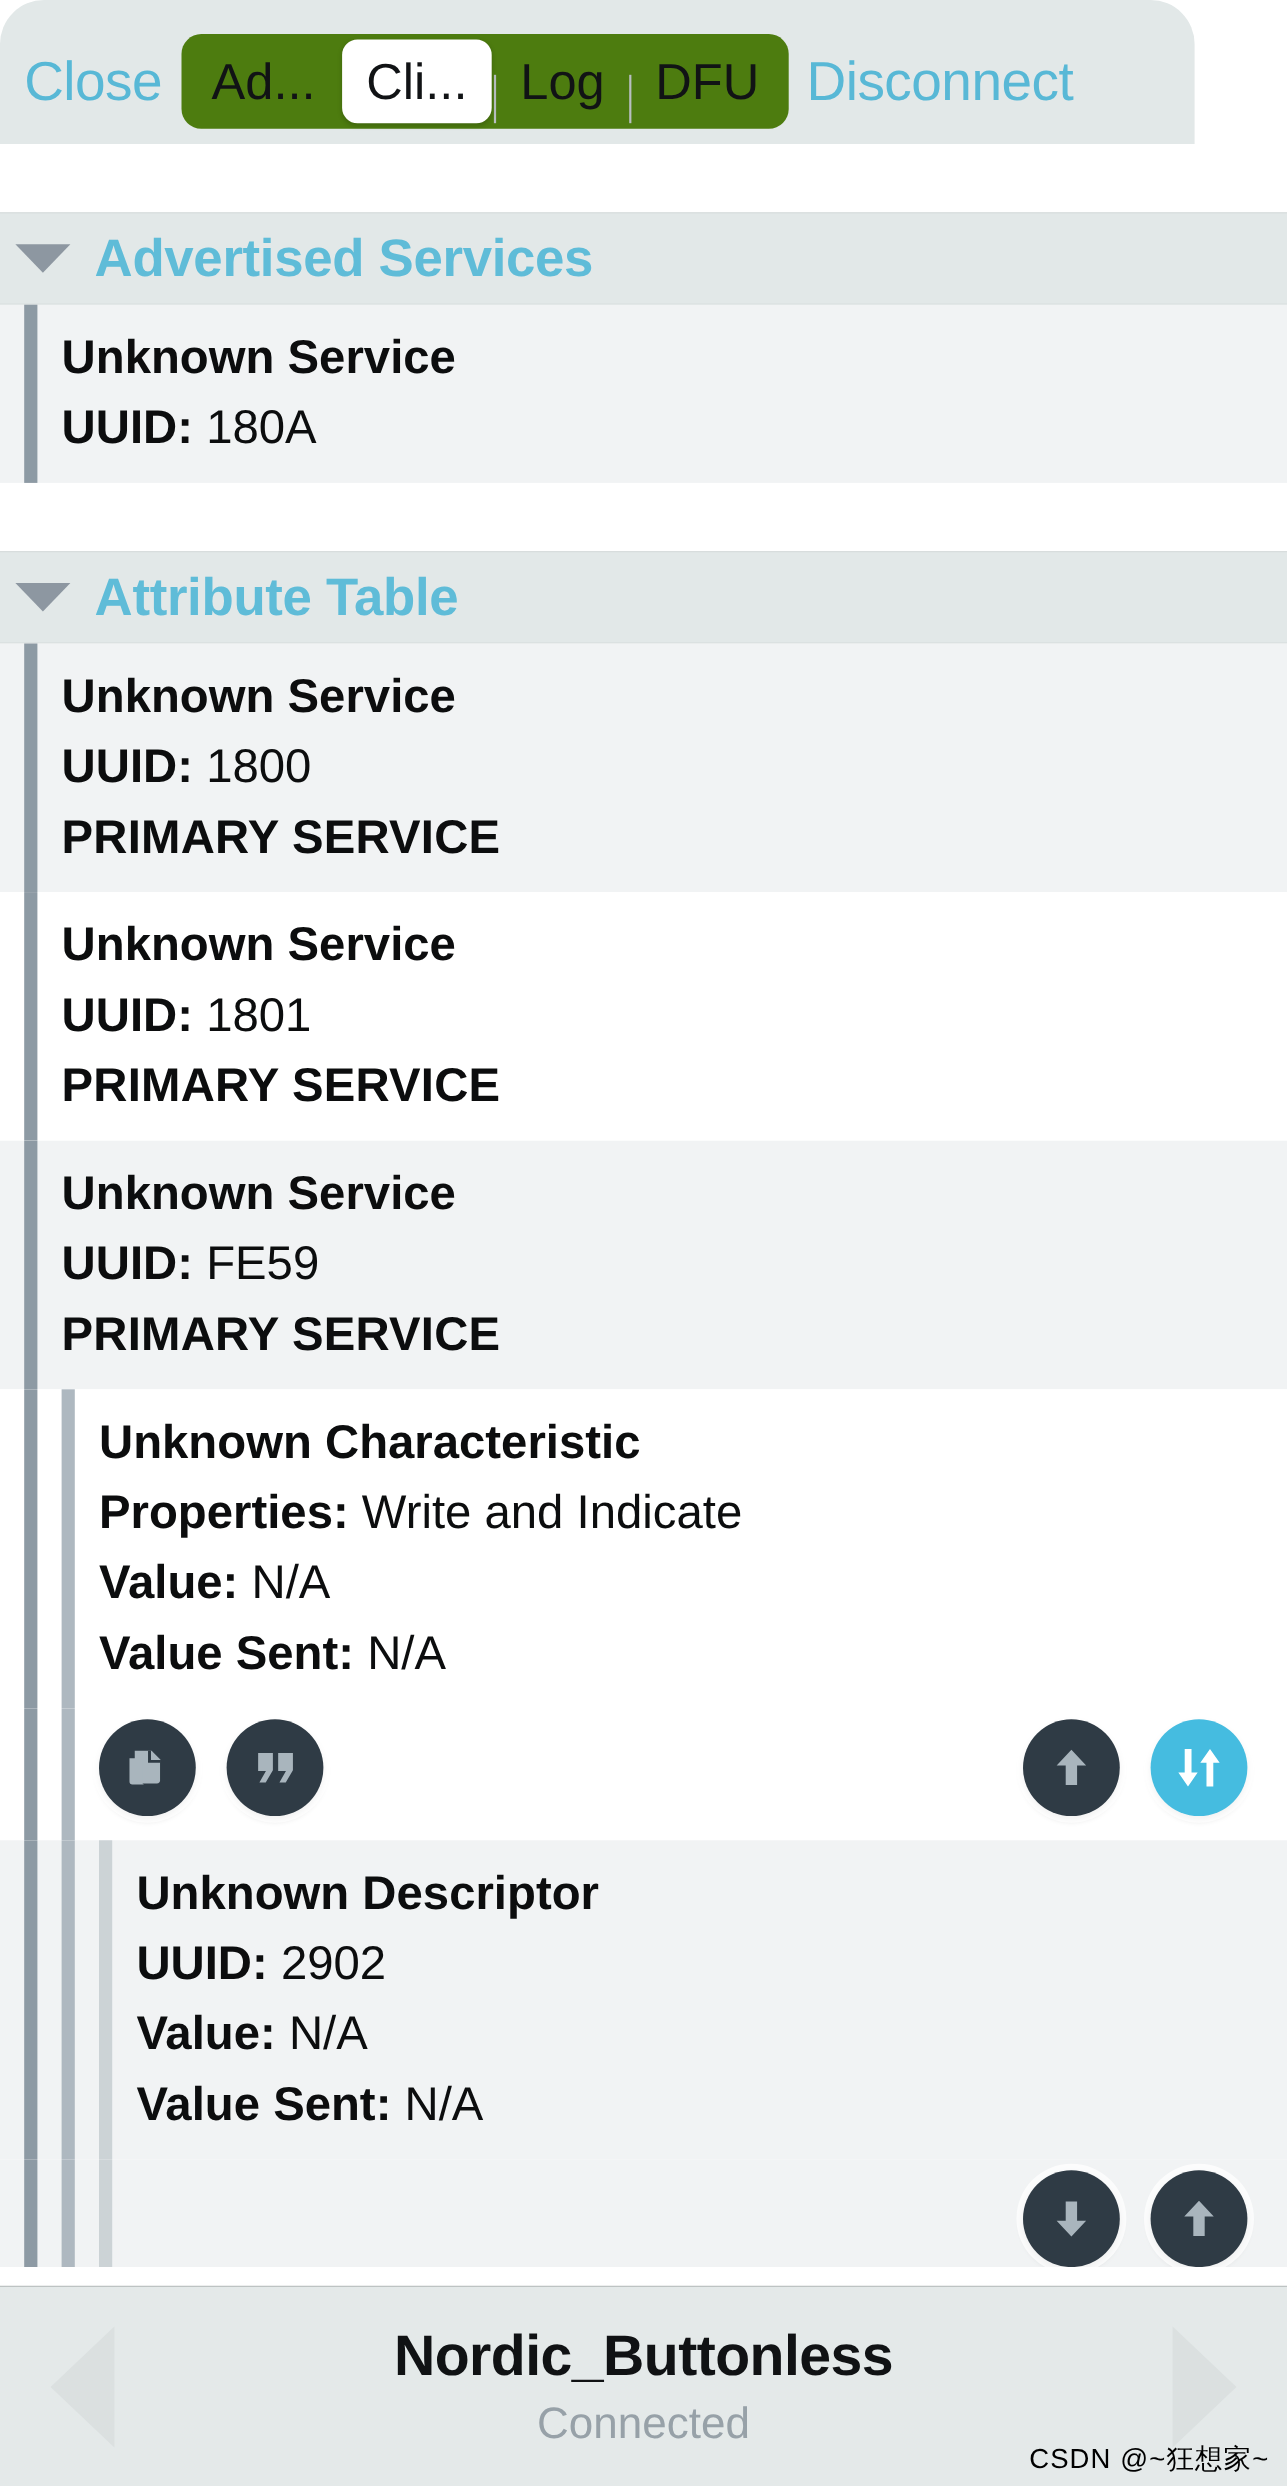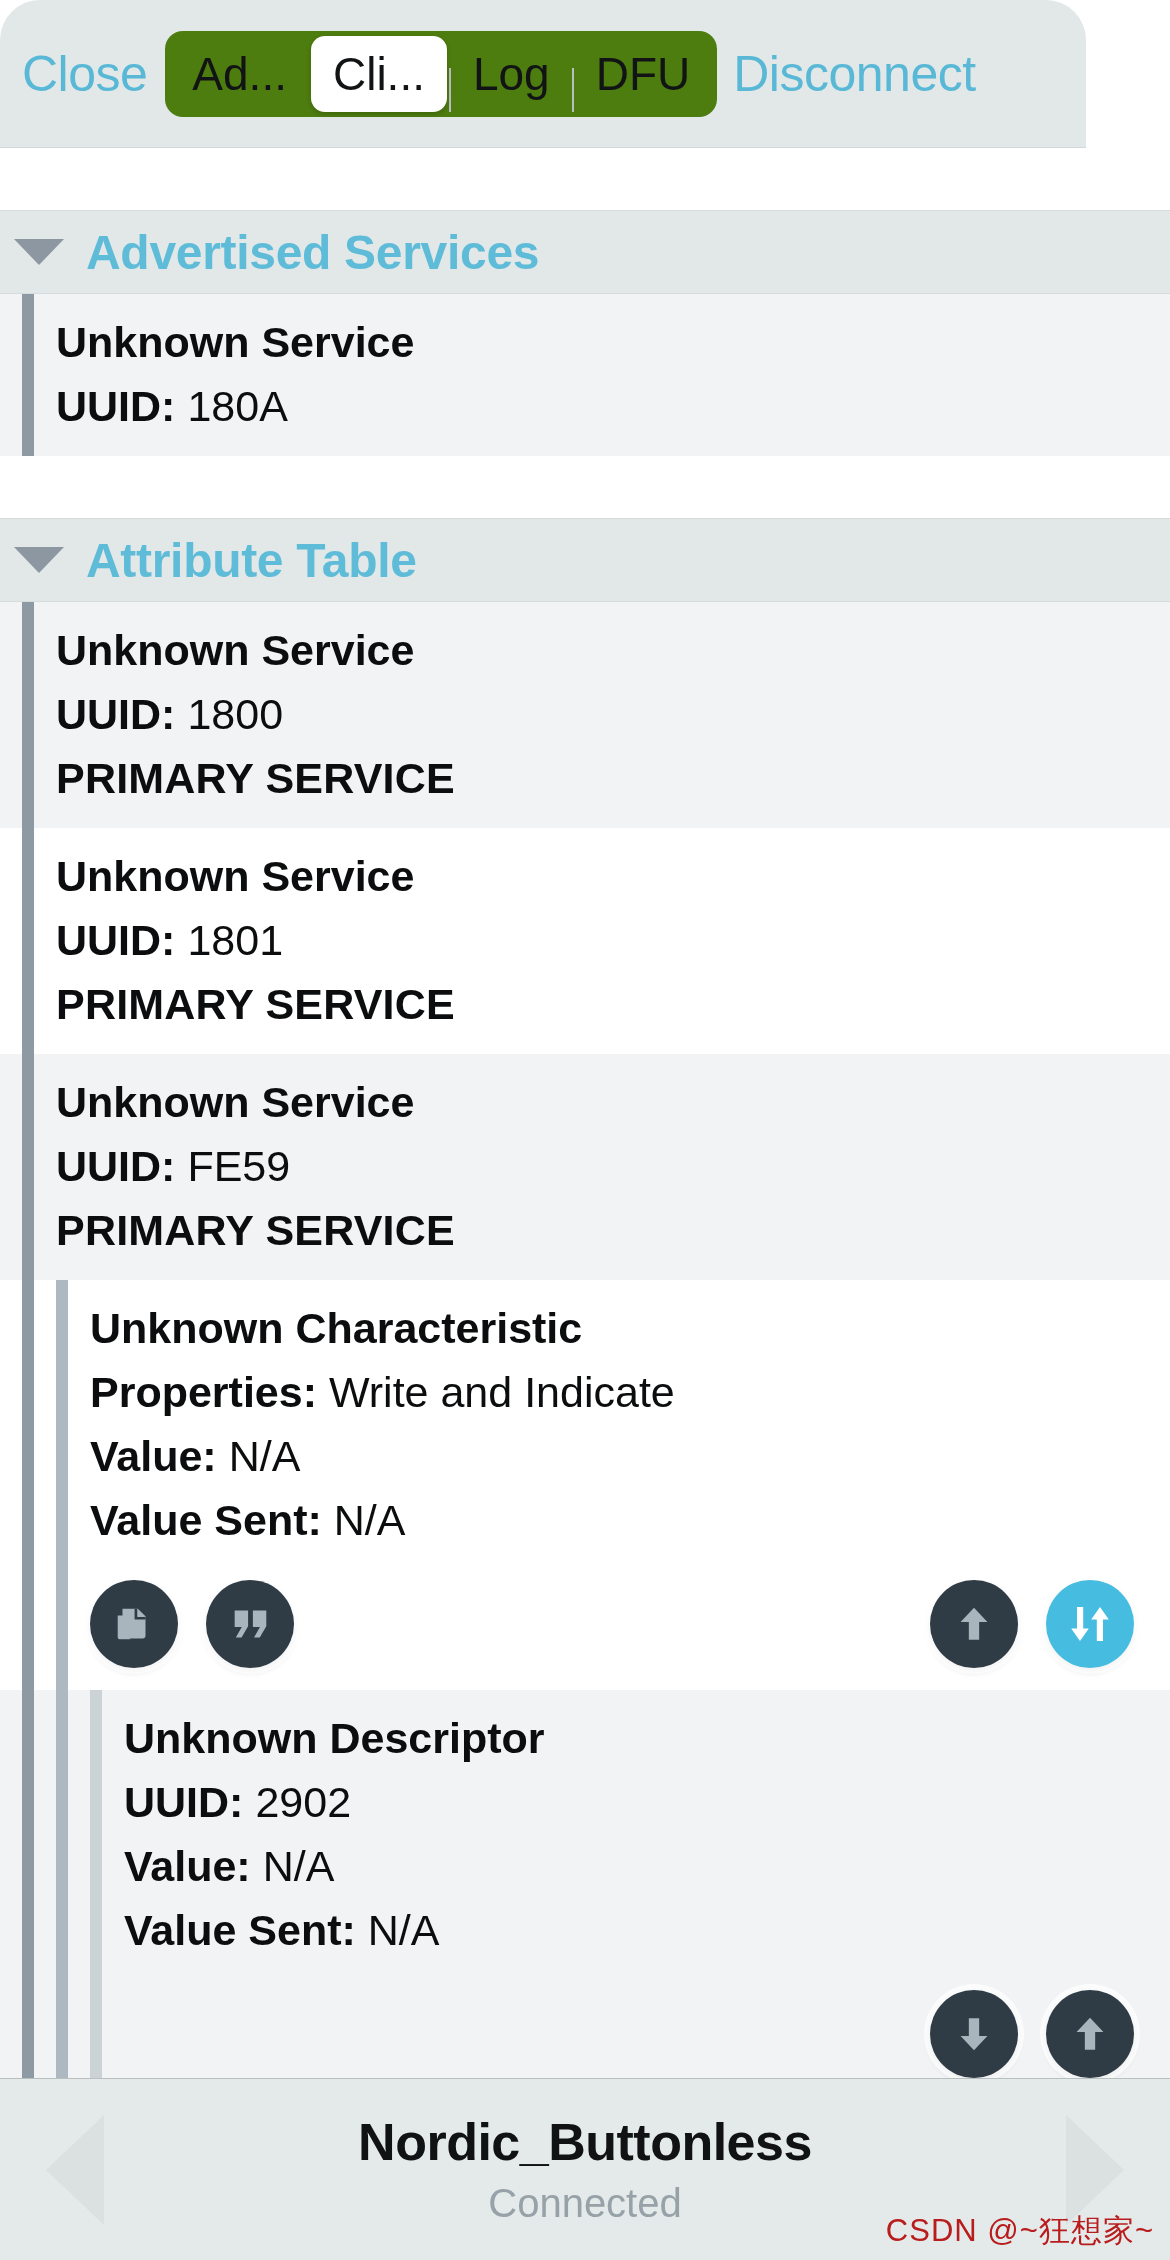--- a/index.html
+++ b/index.html
@@ -71,21 +71,21 @@
     width: 2px;
     height: 44px;
     background: #b9bfc1;
     flex: 0 0 2px;
   }
   .seg-div.hidden { background: transparent; }
 
   
   .content {
     position: absolute;
-    top: 148px; left: 0;
+    top: 131px; left: 0;
     width: 1170px;
     height: 1930px;
     background: #ffffff;
     overflow: hidden;
   }
 
   .gap { height: 62px; background: #ffffff; }
 
   .section-header {
     height: 84px;
@@ -217,22 +217,22 @@
   }
   .device-status {
     font-size: 40px;
     color: #97a1a8;
     line-height: 56px;
   }
   .watermark {
     position: absolute;
     right: 16px;
     bottom: 8px;
-    font-size: 31px;
-    color: #b91c1c;
+    font-size: 25px;
+    color: #000000;
     letter-spacing: 1px;
     white-space: nowrap;
   }
 </style>
 </head>
 <body>
 
 <div class="navbar">
   <div class="nav-btn left">Close</div>
 

